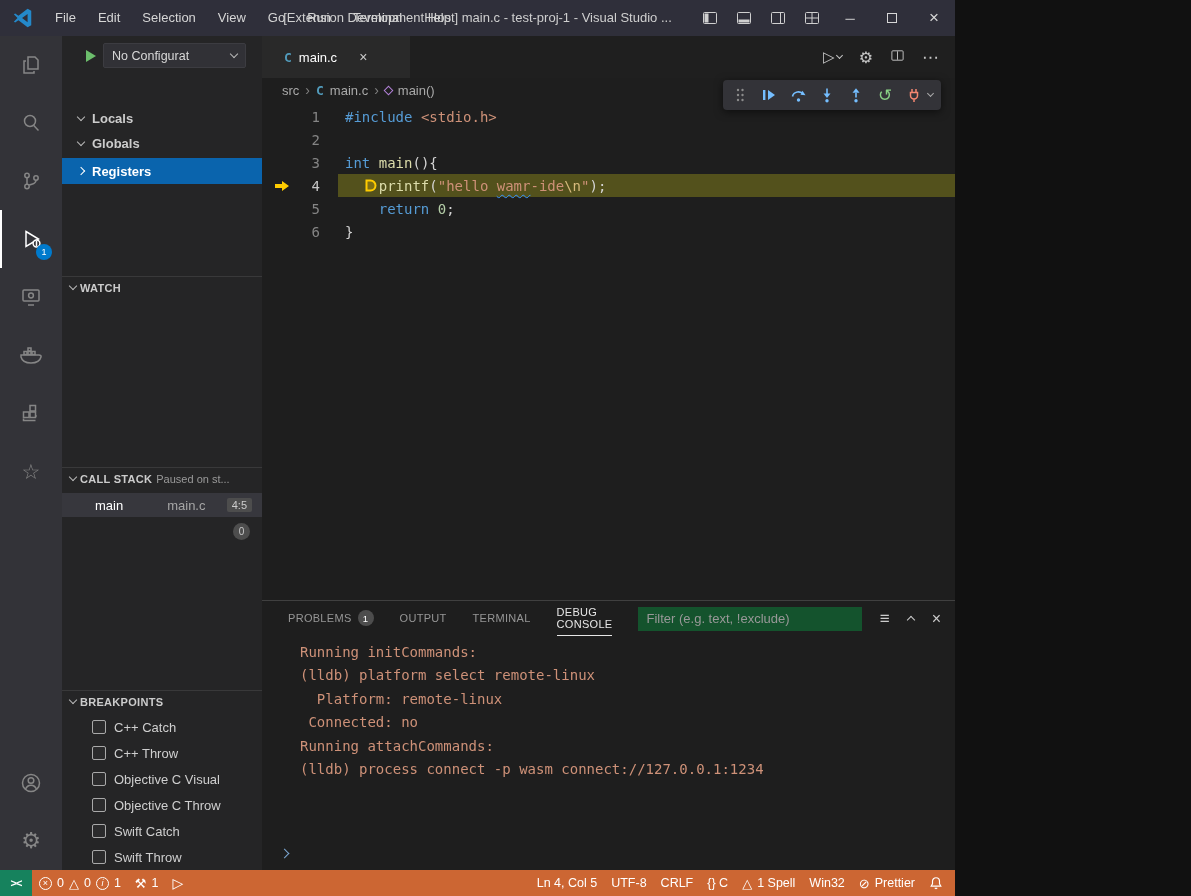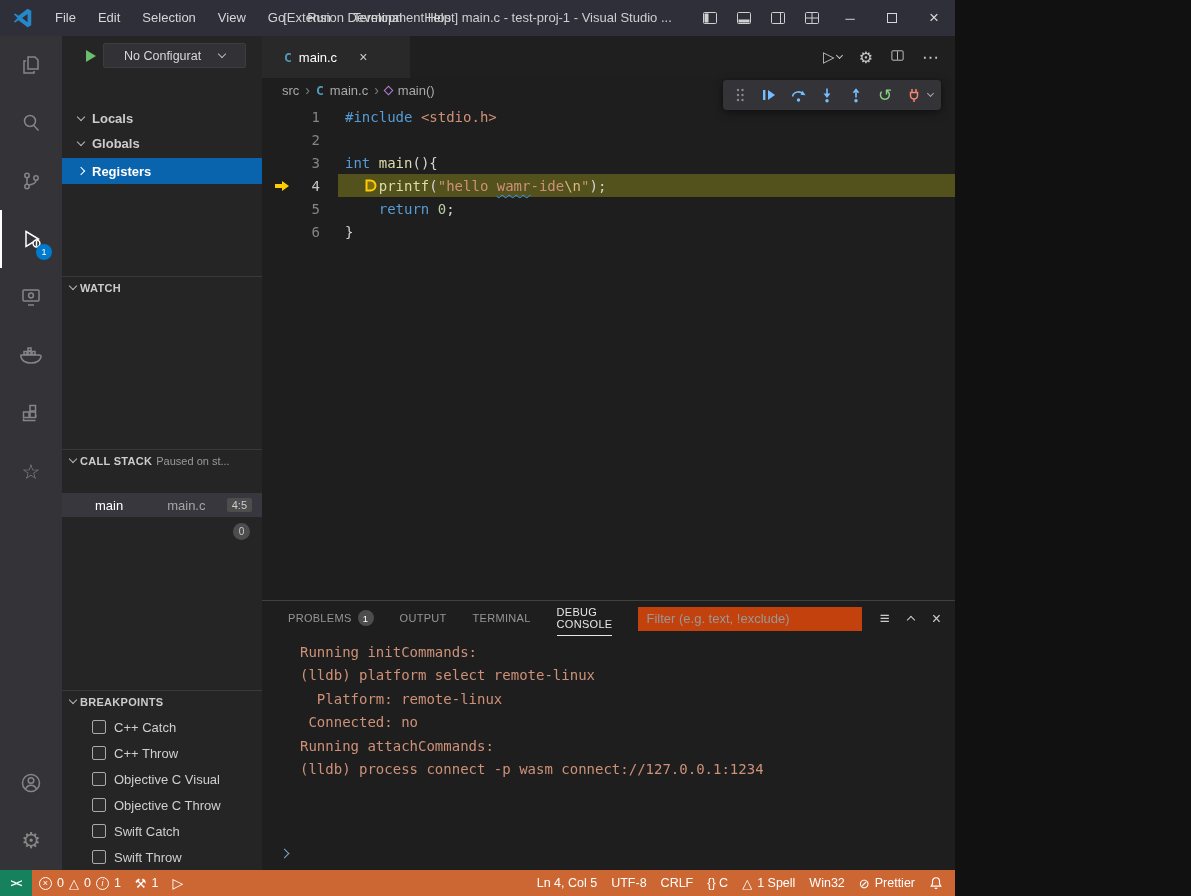--- a/index.html
+++ b/index.html
@@ -42,21 +42,21 @@
   .chev.up { transform:rotate(-135deg); margin-top:3px; }
   .sec-head .chev { margin-left:8px; }
   .side-row { position:absolute; left:0; right:0; height:24px; display:flex; align-items:center; color:#cccccc; }
   .side-row .chev { margin-left:16px; margin-right:8px; }
   .side-row.selected { background:#0a64ad; color:#ffffff; font-weight:bold; height:26px; }
   .side-row.selected .chev { border-color:#fff; }
   .runbar { position:absolute; top:6px; left:24px; right:16px; height:27px; display:flex; align-items:center; }
   .run-play { width:0; height:0; border-left:10px solid #6cbe6c; border-top:6px solid transparent;
               border-bottom:6px solid transparent; margin-right:7px; }
   .run-dd { flex:1; height:25px; background:#313136; border:1px solid #3c3c41; border-radius:2px;
-            display:flex; align-items:center; padding:0 20px; color:#d8d8d8; font-size:12.5px; }
+            display:flex; align-items:center; padding:0 8px; color:#d8d8d8; font-size:12.5px; }
   .run-dd .chev { margin-left:auto; }
   .copy-ico { position:relative; width:9px; height:9px; border:1px solid #bcbcbc; margin-left:auto; margin-right:12px; }
   .copy-ico::after { content:""; position:absolute; left:2px; top:-4px; width:9px; height:9px;
                      border-top:1px solid #bcbcbc; border-right:1px solid #bcbcbc; }
   .paused-note { margin-left:4px; font-weight:normal; font-size:11px; color:#9a9a9a; white-space:nowrap;
                  overflow:hidden; text-overflow:ellipsis; max-width:78px; }
   .frame-row { position:absolute; left:0; right:0; height:24px; background:#37373d; display:flex; align-items:center; }
   .frame-fn { margin-left:33px; color:#ffffff; }
   .frame-file { margin-left:44px; color:#a6a6a6; }
   .frame-pos { margin-left:auto; margin-right:10px; background:#4d4d4d; color:#cccccc; font-size:11px;
@@ -104,21 +104,21 @@
 
   
   .panel { position:absolute; left:0; right:0; bottom:0; height:270px; background:#1e1e1e;
            border-top:1px solid rgba(128,128,128,0.35); }
   .panel-header { height:35px; display:flex; align-items:center; padding:0 14px 0 26px; }
   .panel-tab { display:flex; align-items:center; gap:6px; margin-right:26px; color:#969696; font-size:11px;
                letter-spacing:0.3px; height:35px; border-bottom:1px solid transparent; }
   .panel-tab.active { color:#e7e7e7; border-bottom-color:#e7e7e7; }
   .ptab-badge { min-width:16px; height:16px; border-radius:50%; background:#4d4d4d; color:#fff; font-size:9.5px;
                 display:flex; align-items:center; justify-content:center; }
-  .panel-filter { margin-left:auto; width:358px; height:24px; background:#c2410c; border:none; outline:none;
+  .panel-filter { margin-left:auto; width:358px; height:24px; background:#14532d; border:none; outline:none;
                   color:#cccccc; font-size:13px; padding:0 8px; font-family:"Liberation Sans",sans-serif; }
   .panel-filter::placeholder { color:#989898; }
   .panel-hico { margin-left:18px; color:#cccccc; font-size:15px; display:flex; align-items:center; }
   .console { padding:8px 0 0 38px; font-family:"DejaVu Sans Mono",monospace; font-size:14px; color:#ce9178; }
   .console-line { height:23.4px; white-space:pre; }
   .console-prompt { position:absolute; left:19px; bottom:10px; }
   .console-prompt .chev { width:7px; height:7px; border-color:#7da9d4; border-width:1.6px; transform:rotate(-45deg); }
 
   
   .statusbar { position:absolute; left:0; right:0; bottom:0; height:26px; background:#cc6633; color:#ffffff;
@@ -275,21 +275,21 @@
     <div class="side-row selected" style="top:122px">
       <span class="chev right"></span>
       <span>Registers</span>
     </div>
 
     <div class="sec-head" style="top:240px">
       <span class="chev down"></span>
       <span class="lbl">WATCH</span>
     </div>
 
-    <div class="sec-head" style="top:413px">
+    <div class="sec-head" style="top:431px">
       <span class="chev down"></span>
       <span class="lbl">CALL STACK</span>
       <span class="paused-note">Paused on st...</span>
     </div>
     <div class="frame-row" style="top:457px">
       <span class="frame-fn">main</span>
       <span class="frame-file">main.c</span>
       <span class="frame-pos">4:5</span>
     </div>
     <div class="zero-badge" style="top:487px">0</div>

